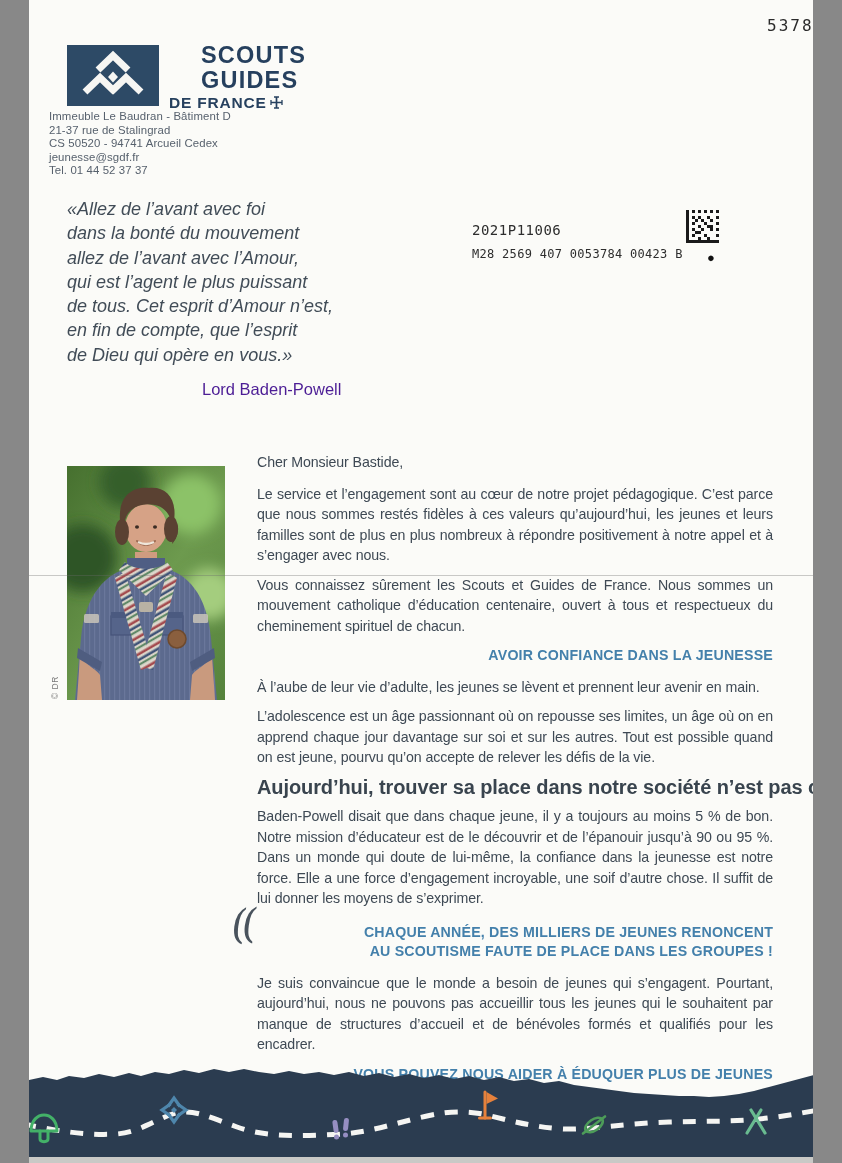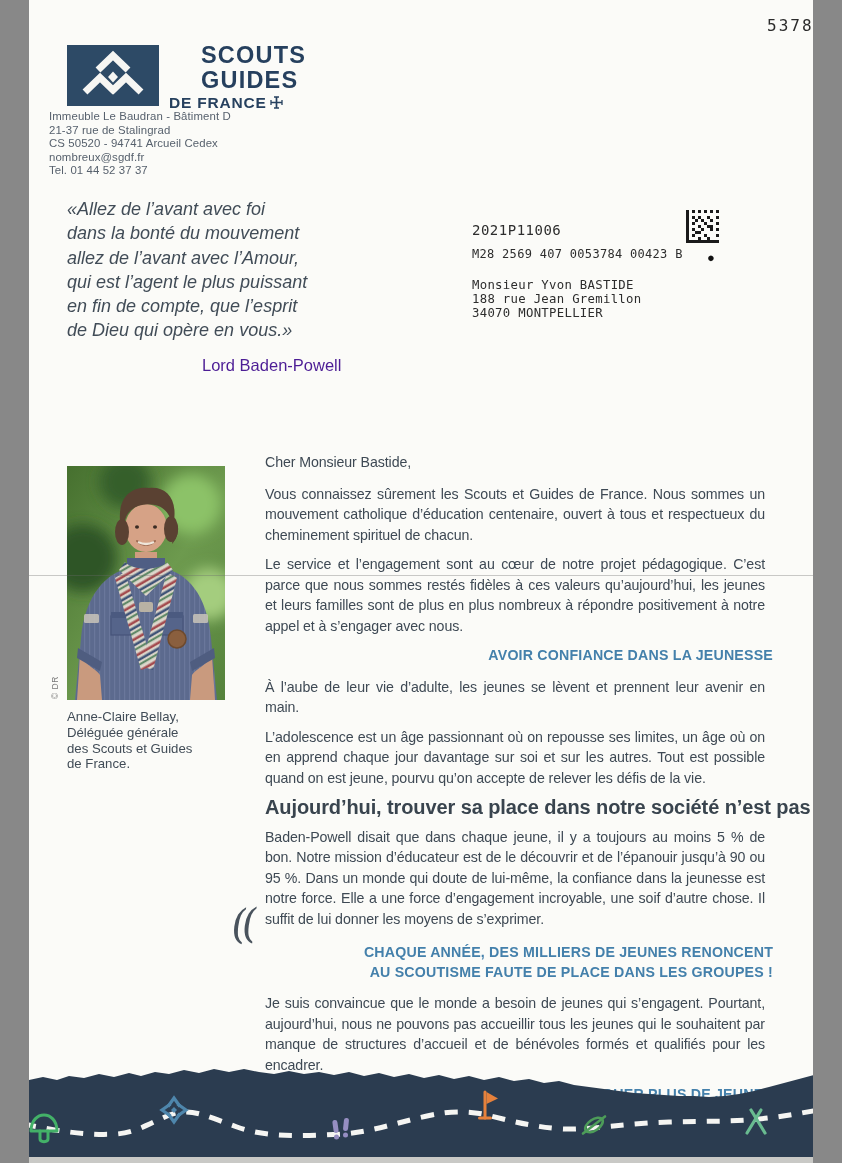--- a/index.html
+++ b/index.html
@@ -54,21 +54,21 @@
   .fold-line{
     position:absolute;left:0;top:575px;width:842px;height:1px;
     background:rgba(105,105,105,.35);z-index:6;
   }
   
   .letter{
     position:absolute;left:228px;top:452px;width:516px;
     font-size:14.2px;line-height:20.5px;color:#3e4954;letter-spacing:-.1px;
     z-index:4;
   }
-  .letter p{margin:0 8px 9px;text-align:justify;}
+  .letter p{margin:0 0 9px;text-align:justify;}
   .letter .greeting{margin-bottom:11px;text-align:left;}
   .letter .bold-line{font-weight:bold;color:#39444e;white-space:nowrap;font-size:20px;}
   .h-blue{
     color:#4480ab;font-weight:bold;text-align:right;
     font-size:14.2px;letter-spacing:.2px;margin:3px 0 11px;padding-left:30px;
   }
   .h-blue.two-line{line-height:19.5px;margin-top:14px;}
   .quote-mark{
     position:absolute;left:-26px;top:462px;
     font-size:40px;color:#49535d;font-style:italic;letter-spacing:-5px;
@@ -106,42 +106,38 @@
           <path d="M4 1 H9 M4 12 H9 M1 4 V9 M12 4 V9" stroke-width="1.3"></path>
         </g>
       </svg>
     </div>
   </div>
 
   <div class="sender-address">
     <div>Immeuble Le Baudran - Bâtiment D</div>
     <div>21-37 rue de Stalingrad</div>
     <div>CS 50520 - 94741 Arcueil Cedex</div>
-    <div>nombreux@sgdf.fr</div>
+    <div>jeunesse@sgdf.fr</div>
     <div>Tel. 01 44 52 37 37</div>
   </div>
 
   <div class="quote">
     <div>«Allez de l’avant avec foi</div>
     <div>dans la bonté du mouvement</div>
     <div>allez de l’avant avec l’Amour,</div>
     <div>qui est l’agent le plus puissant</div>
+    <div>de tous. Cet esprit d’Amour n’est,</div>
     <div>en fin de compte, que l’esprit</div>
     <div>de Dieu qui opère en vous.»</div>
     <div class="quote-attribution">Lord Baden-Powell</div>
   </div>
 
   <div class="mailing">
     <div class="campaign-code">2021P11006</div>
     <div class="routing-code">M28 2569 407 0053784 00423 B</div>
-    <div class="recipient">
-      <div>Monsieur Yvon BASTIDE</div>
-      <div>188 rue Jean Gremillon</div>
-      <div>34070 MONTPELLIER</div>
-    </div>
   </div>
   <div class="datamatrix">
     <svg width="33" height="33" viewBox="0 0 33 33">
       <rect x="0" y="0" width="3" height="33" fill="#1a1a1a"></rect>
       <rect x="0" y="30" width="33" height="3" fill="#1a1a1a"></rect>
       <path fill="#1a1a1a" d="M6 0h3v3H6zM12 0h3v3h-3zM18 0h3v3h-3zM24 0h3v3h-3zM30 0h3v3h-3zM30 6h3v3h-3zM30 12h3v3h-3zM30 18h3v3h-3zM30 24h3v3h-3zM6 6h3v3H6zM12 6h3v3h-3zM21 6h3v3h-3zM9 9h3v3H9zM15 9h3v3h-3zM24 9h3v3h-3zM6 12h3v3H6zM18 12h3v3h-3zM12 15h3v3h-3zM21 15h6v3h-6zM6 18h3v3H6zM15 18h3v3h-3zM24 18h3v3h-3zM9 21h6v3H9zM18 24h3v3h-3zM6 24h3v3H6zM12 27h3v3h-3zM21 27h3v3h-3z"></path>
     </svg>
   </div>
   <div class="mail-bullet">●</div>
 
@@ -201,33 +197,27 @@
       <path d="M54 62 C48 30 66 20 82 22 C100 20 112 34 106 60 C112 52 114 68 105 78 C109 58 102 42 88 39 C74 36 61 42 58 54 C55 62 58 74 52 68 C47 60 52 66 54 62 Z" fill="#5a4132"></path>
       <ellipse cx="55" cy="66" rx="7" ry="13" fill="#5a4132"></ellipse>
       <ellipse cx="104" cy="63" rx="7" ry="13" fill="#5a4132"></ellipse>
       <ellipse cx="70" cy="61" rx="2" ry="1.8" fill="#3a2c24"></ellipse>
       <ellipse cx="88" cy="61" rx="2" ry="1.8" fill="#3a2c24"></ellipse>
       <path d="M70 75 Q79 83 88 75" stroke="#9c6a52" stroke-width="2" fill="none" stroke-linecap="round"></path>
       <path d="M71 76 Q79 80 87 76" stroke="#efe6da" stroke-width="2.5" fill="none"></path>
     </svg>
   </div>
   <div class="photo-credit">© DR</div>
-  <div class="photo-caption">
-    <div>Anne-Claire Bellay,</div>
-    <div>Déléguée générale</div>
-    <div>des Scouts et Guides</div>
-    <div>de France.</div>
-  </div>
 
   <div class="fold-line"></div>
 
   <div class="letter">
     <p class="greeting">Cher Monsieur Bastide,</p>
+    <p>Le service et l’engagement sont au cœur de notre projet pédagogique. C’est parce que nous sommes restés fidèles à ces valeurs qu’aujourd’hui, les jeunes et leurs familles sont de plus en plus nombreux à répondre positivement à notre appel et à s’engager avec nous.</p>
     <p>Vous connaissez sûrement les Scouts et Guides de France. Nous sommes un mouvement catholique d’éducation centenaire, ouvert à tous et respectueux du cheminement spirituel de chacun.</p>
-    <p>Le service et l’engagement sont au cœur de notre projet pédagogique. C’est parce que nous sommes restés fidèles à ces valeurs qu’aujourd’hui, les jeunes et leurs familles sont de plus en plus nombreux à répondre positivement à notre appel et à s’engager avec nous.</p>
     <div class="h-blue">AVOIR CONFIANCE DANS LA JEUNESSE</div>
     <p>À l’aube de leur vie d’adulte, les jeunes se lèvent et prennent leur avenir en main.</p>
     <p>L’adolescence est un âge passionnant où on repousse ses limites, un âge où on en apprend chaque jour davantage sur soi et sur les autres. Tout est possible quand on est jeune, pourvu qu’on accepte de relever les défis de la vie.</p>
     <p class="bold-line">Aujourd’hui, trouver sa place dans notre société n’est pas chose facile.</p>
     <p>Baden-Powell disait que dans chaque jeune, il y a toujours au moins 5 % de bon. Notre mission d’éducateur est de le découvrir et de l’épanouir jusqu’à 90 ou 95 %. Dans un monde qui doute de lui-même, la confiance dans la jeunesse est notre force. Elle a une force d’engagement incroyable, une soif d’autre chose. Il suffit de lui donner les moyens de s’exprimer.</p>
     <div class="h-blue two-line">
       <div>CHAQUE ANNÉE, DES MILLIERS DE JEUNES RENONCENT</div>
       <div>AU SCOUTISME FAUTE DE PLACE DANS LES GROUPES !</div>
     </div>
     <p>Je suis convaincue que le monde a besoin de jeunes qui s’engagent. Pourtant, aujourd’hui, nous ne pouvons pas accueillir tous les jeunes qui le souhaitent par manque de structures d’accueil et de bénévoles formés et qualifiés pour les encadrer.</p>

